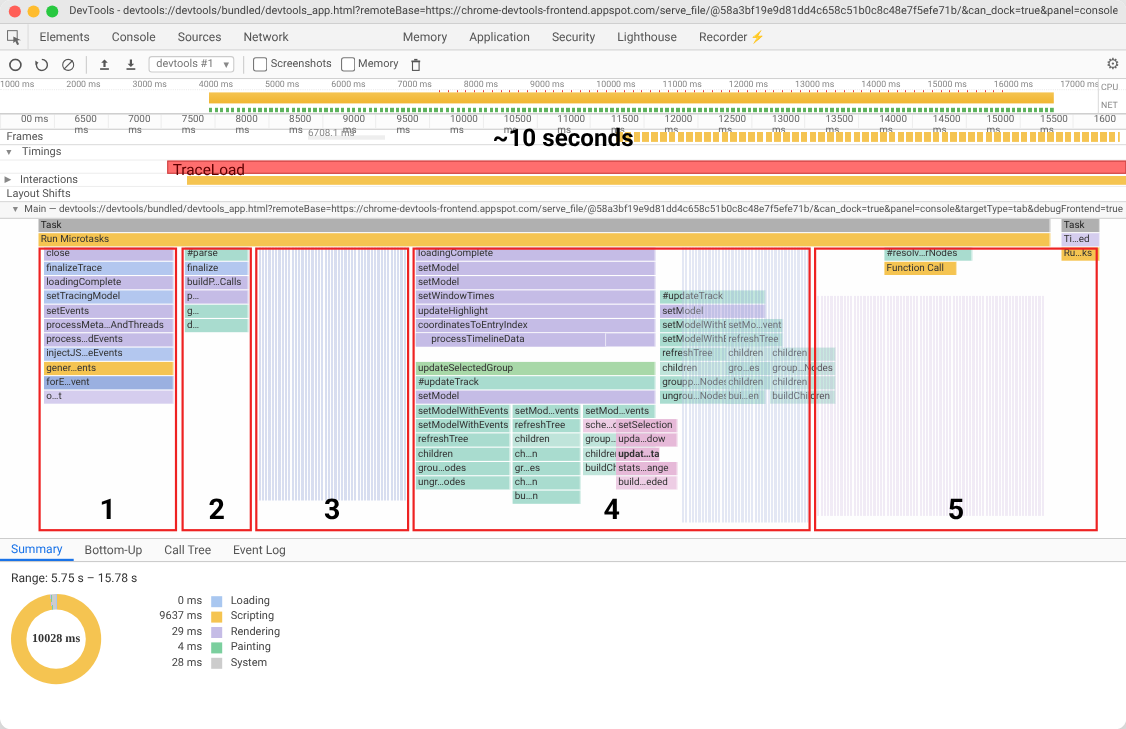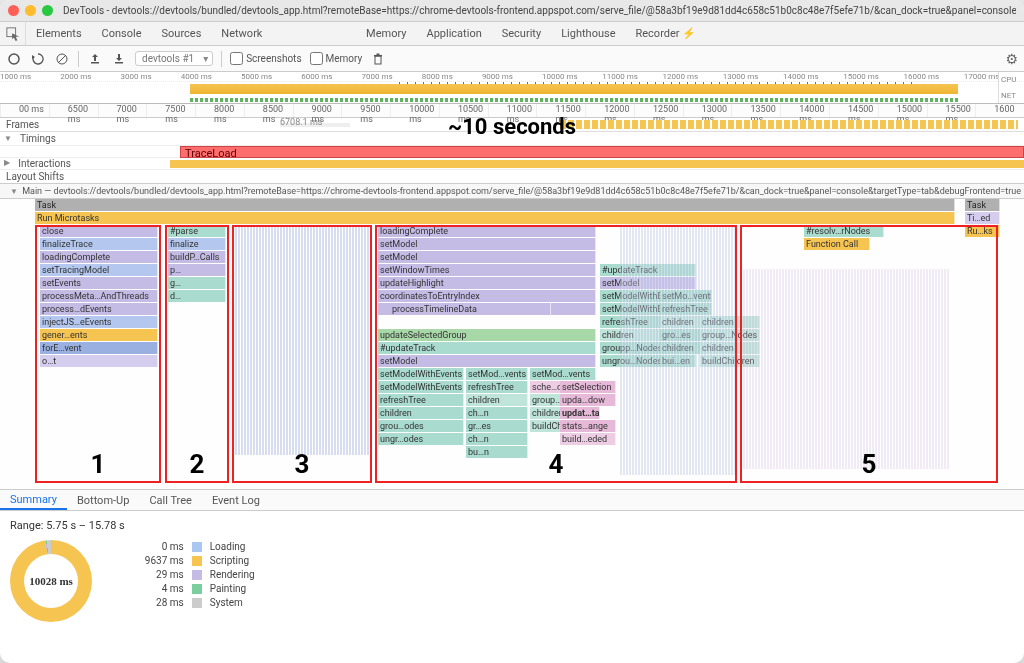--- a/index.html
+++ b/index.html
@@ -68,21 +68,21 @@
   .rowlabel{width:70px;flex-shrink:0;font-size:10px;color:#555;padding-left:6px;}
   .frames-bar{position:absolute;left:280px;height:4px;top:5px;width:70px;background:#eee;}
   .frames-txt{position:absolute;left:280px;top:-1px;font-size:9px;color:#888;}
   .frames-stripes{position:absolute;right:6px;left:560px;top:2px;bottom:2px;background:repeating-linear-gradient(90deg,#f5c451 0 6px,#fff 6px 8px);}
 
   .annot{
     position:absolute; font-size:22px; font-weight:700; color:#000; pointer-events:none;
   }
   .timings{height:14px;display:flex;align-items:center;border-bottom:1px solid #eee;}
   .tri{font-size:8px;color:#888;margin:0 2px 0 4px;}
-  .traceload{height:12px;background:#ff6e6e;margin-left:110px;flex:1;font-size:11px;color:#5d0000;padding-left:4px;border:1px solid #cc4444;}
+  .traceload{height:12px;background:#ff6e6e;margin-left:82px;flex:1;font-size:14px;color:#5d0000;padding-left:4px;border:1px solid #cc4444;}
   .interactions{height:12px;display:flex;border-bottom:1px solid #eee;}
   .int-bar{margin-left:100px;flex:1;height:8px;margin-top:2px;background:#f5c451;}
   .layoutshifts{height:14px;display:flex;align-items:center;border-bottom:1px solid #ccc;}
 
   .main-hdr{font-size:9px;color:#555;padding:2px 6px;border-bottom:1px solid #ccc;background:#f7f7f7;white-space:nowrap;overflow:hidden;}
 
   .flame-area{position:relative;height:290px;background:#fefefe;overflow:hidden;}
   .fb{position:absolute;height:12px;font-size:9px;line-height:12px;padding:0 2px;overflow:hidden;white-space:nowrap;color:#333;border-right:1px solid rgba(255,255,255,.6);}
   .c-task{background:#b0b0b0;color:#222;}
   .c-micro{background:#f5c451;}

